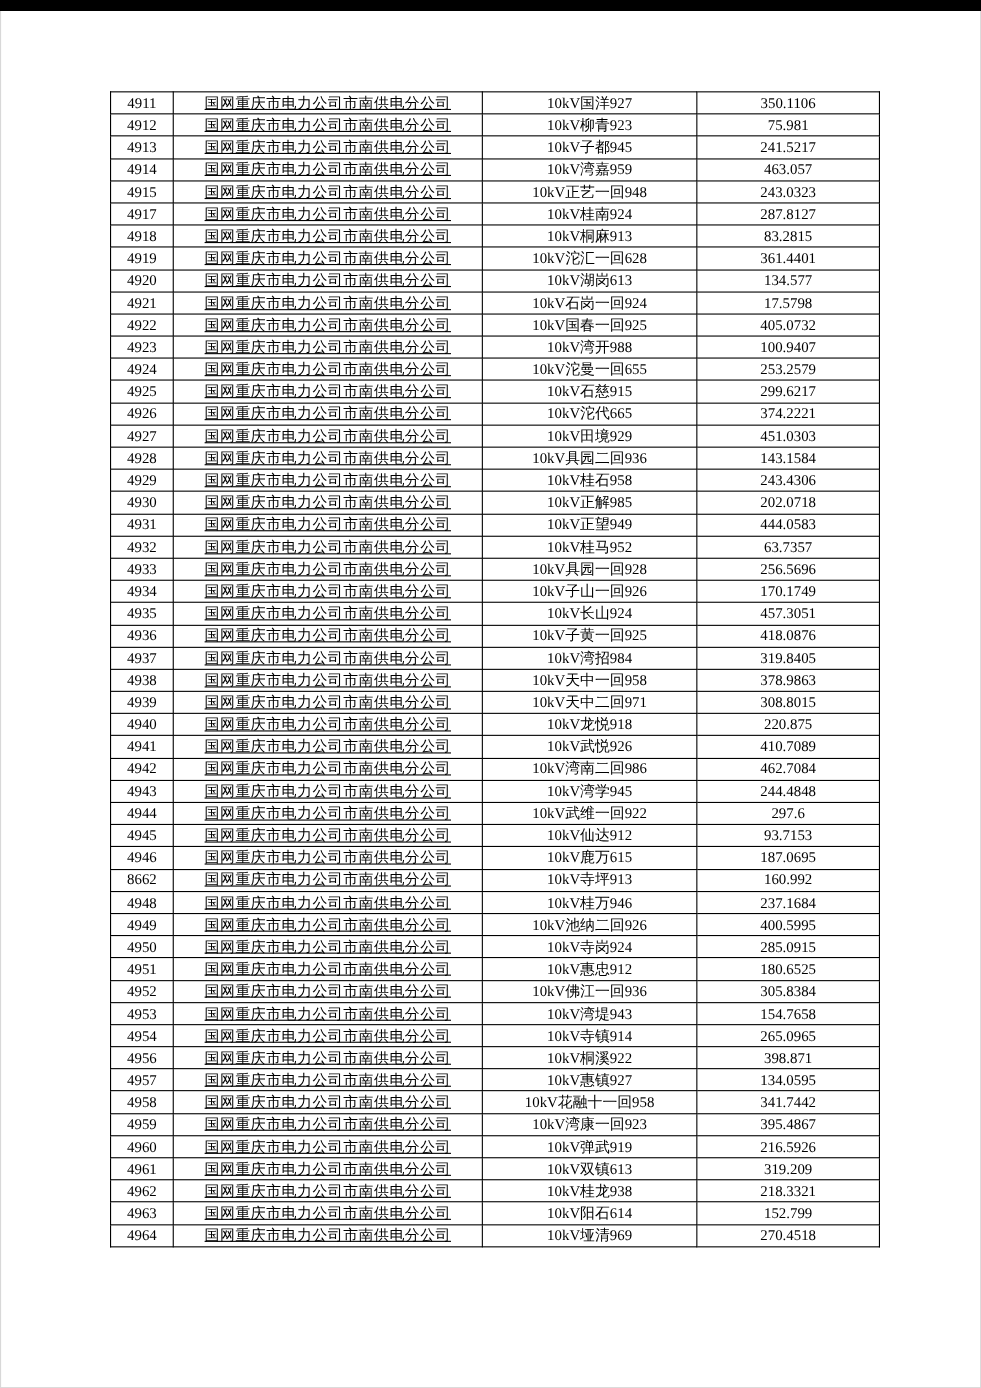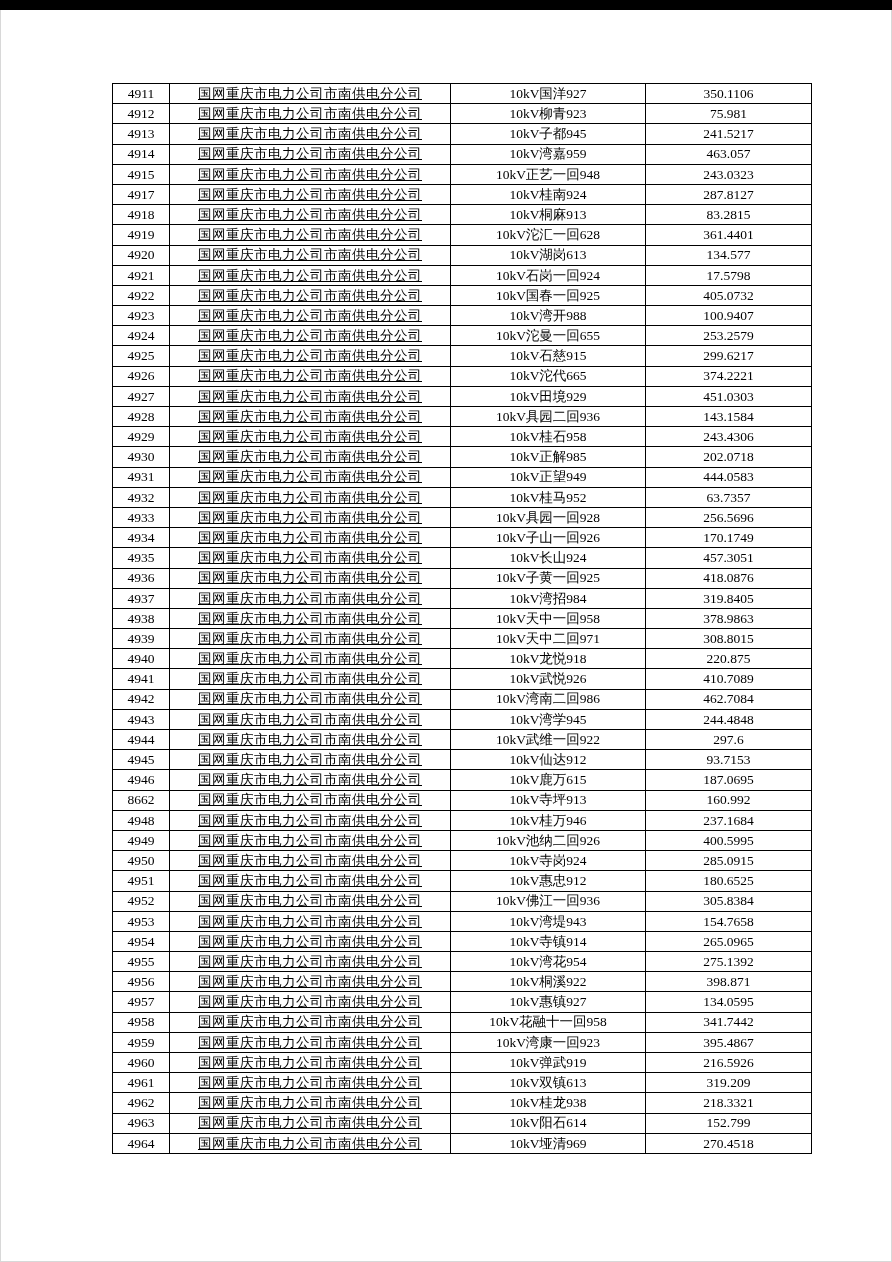--- a/index.html
+++ b/index.html
@@ -30,21 +30,21 @@
     width: 890px;
     height: 1251px;
     border-left: 1px solid #d8d8d8;
     border-right: 1px solid #d8d8d8;
     border-bottom: 1px solid #d8d8d8;
     background: #ffffff;
   }
   table.data-table {
     position: absolute;
     top: 83px;
-    left: 112px;
+    left: 100px;
     width: 679px;
     border-collapse: collapse;
     table-layout: fixed;
     font-size: 13.5px;
   }
   table.data-table td {
     border: 1px solid #000;
     height: 19.2px;
     padding: 0 2px;
     text-align: center;
@@ -318,26 +318,20 @@
         <td class="col-line">10kV湾堤943</td>
         <td class="col-val">154.7658</td>
       </tr>
       <tr>
         <td class="col-id">4954</td>
         <td class="col-co">国网重庆市电力公司市南供电分公司</td>
         <td class="col-line">10kV寺镇914</td>
         <td class="col-val">265.0965</td>
       </tr>
       <tr>
-        <td class="col-id">4955</td>
-        <td class="col-co">国网重庆市电力公司市南供电分公司</td>
-        <td class="col-line">10kV湾花954</td>
-        <td class="col-val">275.1392</td>
-      </tr>
-      <tr>
         <td class="col-id">4956</td>
         <td class="col-co">国网重庆市电力公司市南供电分公司</td>
         <td class="col-line">10kV桐溪922</td>
         <td class="col-val">398.871</td>
       </tr>
       <tr>
         <td class="col-id">4957</td>
         <td class="col-co">国网重庆市电力公司市南供电分公司</td>
         <td class="col-line">10kV惠镇927</td>
         <td class="col-val">134.0595</td>

